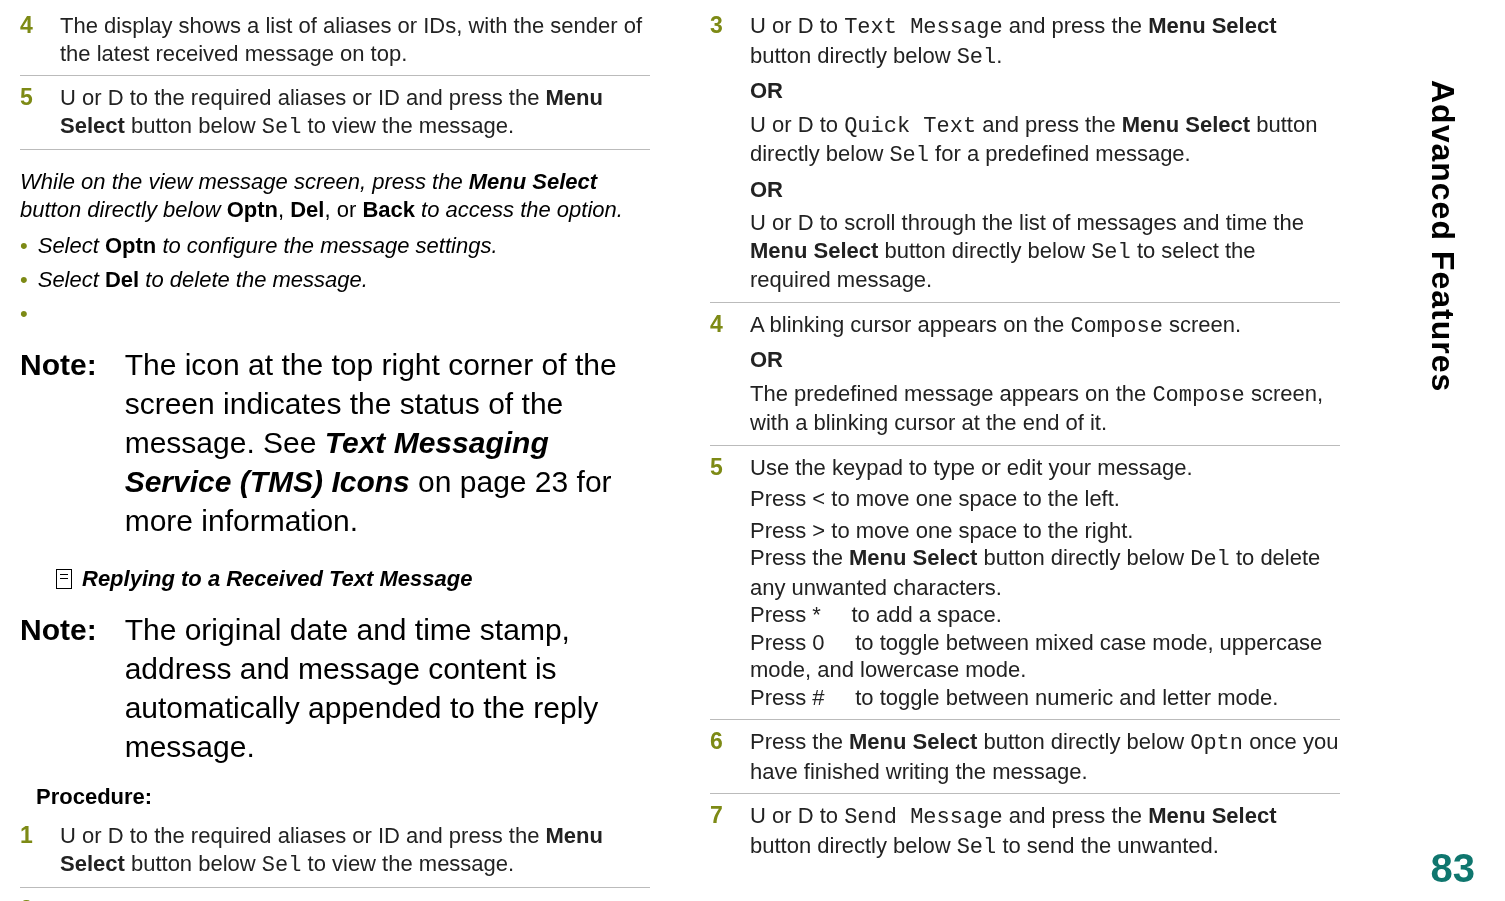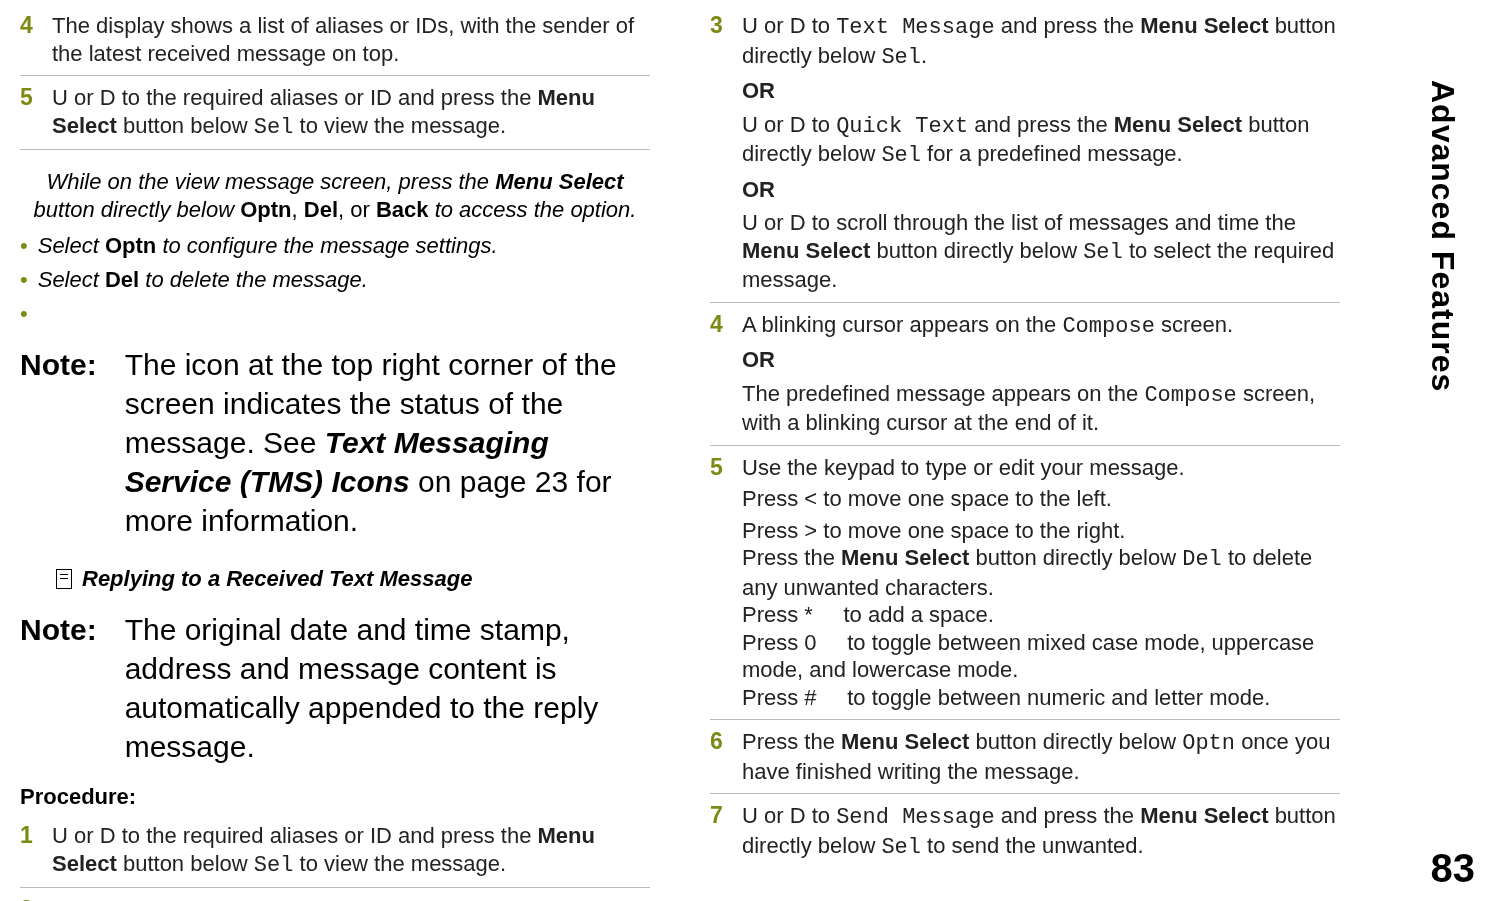--- a/index.html
+++ b/index.html
@@ -33,30 +33,30 @@
     font-size: 23px;
     color: #7d8a15;
     width: 18px;
     flex-shrink: 0;
   }
   .item .body {
     font-size: 22px;
     line-height: 1.25;
     color: #222;
     flex: 1;
+    margin-left: 8px;
   }
   .tt { font-family: "Courier New", monospace; font-size: 22px; }
   .b { font-weight: bold; }
   .uni { font-family: Arial, Helvetica, sans-serif; }
   .para {
     font-size: 22px;
     line-height: 1.25;
     font-style: italic;
     margin: 18px 0 10px 0;
-    text-align: center;
   }
   .bullet {
     display: flex;
     gap: 10px;
     font-size: 22px;
     font-style: italic;
     margin: 8px 0;
   }
   .bullet .dot {
     color: #7d8a15;
@@ -99,21 +99,21 @@
   }
   .section-head .box::after {
     content: "";
     position: absolute;
     top: 8px; left: 3px; right: 3px;
     border-top: 1px solid #000;
   }
   .proc {
     font-weight: bold;
     font-size: 22px;
-    margin: 18px 0 6px 0;
+    margin: 18px 0 6px 16px;
   }
   .or {
     font-weight: bold;
     display: block;
     margin: 6px 0;
   }
   .spacer { height: 4px; display:block; }
 
   .side {
     position: absolute;
@@ -124,21 +124,21 @@
     writing-mode: vertical-rl;
     text-orientation: mixed;
     letter-spacing: 1px;
   }
   .pagenum {
     position: absolute;
     right: 30px;
     bottom: 10px;
     font-size: 40px;
     font-weight: bold;
-    color: #000000;
+    color: #0f766e;
   }
   .key0 {
     display:inline-block;
     line-height:1;
   }
 </style>
 </head>
 <body>
 
 <div class="page">

